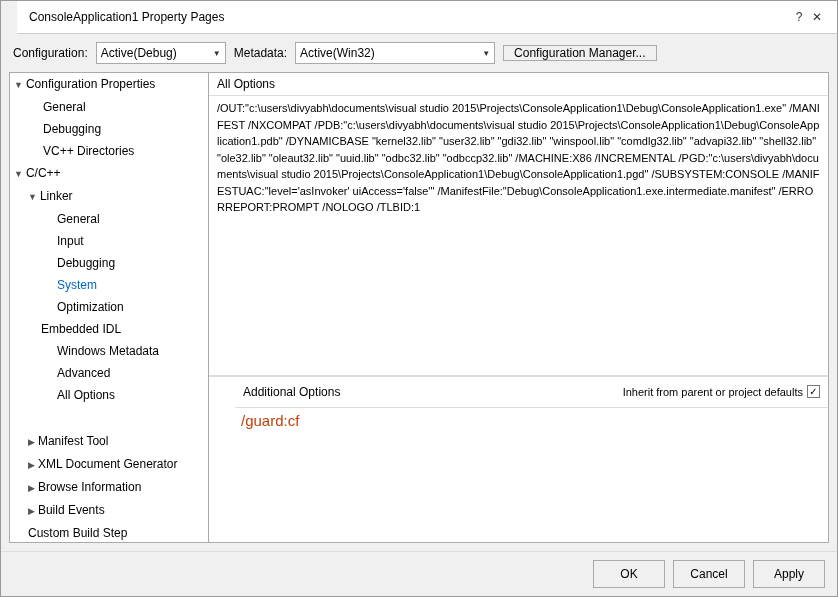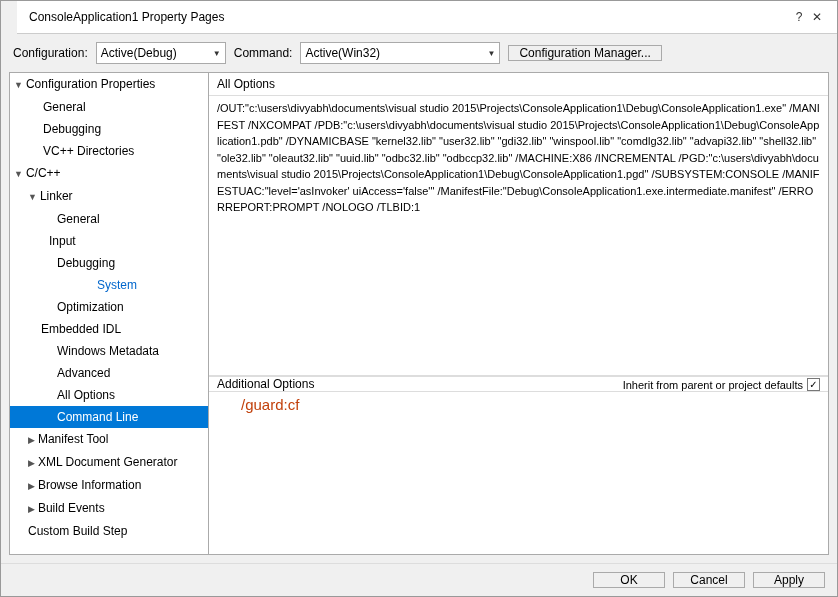--- a/index.html
+++ b/index.html
@@ -145,24 +145,25 @@
       max-height: 280px;
     }
     .additional-section {
       display: flex;
       flex-direction: column;
       height: 130px;
       border-top: 1px solid #ddd;
     }
     .additional-header-row {
       display: flex;
-      align-items: flex-end;
+      align-items: flex-start;
       justify-content: space-between;
-      padding: 0 8px;
+      padding: 8px 8px;
       border-bottom: 1px solid #ddd;
+      margin-left: 26px;
     }
     .additional-header {
       font-size: 12px;
     }
     .inherit-row {
       display: flex;
       align-items: center;
       gap: 4px;
       font-size: 11px;
       color: #000;
@@ -191,21 +192,21 @@
     .bottom-buttons {
       display: flex;
       justify-content: flex-end;
       align-items: center;
       padding: 8px 12px;
       gap: 8px;
       background: #f0f0f0;
       border-top: 1px solid #ddd;
     }
     .bottom-btn {
-      height: 16px;
+      height: 28px;
       min-width: 72px;
       padding: 0 12px;
       border: 1px solid #aaa;
       background: #f0f0f0;
       font-size: 12px;
       cursor: pointer;
     }
     .bottom-btn.primary {
       background: #f0f0f0;
     }
@@ -222,50 +223,49 @@
       <button class="title-btn">✕</button>
     </div>
   </div>
 
   <div class="config-row">
     <span class="config-label">Configuration:</span>
     <div class="config-combo">
       <span>Active(Debug)</span>
       <span class="arrow">▼</span>
     </div>
-    <span class="config-label">Command:</span>
+    <span class="config-label">Metadata:</span>
     <div class="config-combo" style="min-width:200px;">
       <span>Active(Win32)</span>
       <span class="arrow">▼</span>
     </div>
     <button class="config-btn">Configuration Manager...</button>
   </div>
 
   <div class="content-area">
 
     <div class="tree-panel">
       <div id="tree-container">
 
       <div class="tree-item" style="padding-left: 4px;"><span style="font-size:9px;margin-right:3px;color:#555">▼</span><span class="tree-label">Configuration Properties</span></div>
           <div class="tree-item" style="padding-left: 18px;"><span style="display:inline-block;width:12px;margin-right:3px;"></span><span class="tree-label">General</span></div>
           <div class="tree-item" style="padding-left: 18px;"><span style="display:inline-block;width:12px;margin-right:3px;"></span><span class="tree-label">Debugging</span></div>
           <div class="tree-item" style="padding-left: 18px;"><span style="display:inline-block;width:12px;margin-right:3px;"></span><span class="tree-label">VC++ Directories</span></div>
           <div class="tree-item" style=""><span style="font-size:9px;margin-right:3px;color:#555">▼</span><span class="tree-label">C/C++</span></div>
           <div class="tree-item" style="padding-left: 18px;"><span style="font-size:9px;margin-right:3px;color:#555">▼</span><span class="tree-label">Linker</span></div>
           <div class="tree-item" style="padding-left: 32px;"><span style="display:inline-block;width:12px;margin-right:3px;"></span><span class="tree-label">General</span></div>
-          <div class="tree-item" style="padding-left: 24px;"><span style="display:inline-block;width:12px;margin-right:3px;"></span><span class="tree-label">Input</span></div>
+          <div class="tree-item" style="padding-left: 32px;"><span style="display:inline-block;width:12px;margin-right:3px;"></span><span class="tree-label">Input</span></div>
           <div class="tree-item" style="padding-left: 32px;"><span style="display:inline-block;width:12px;margin-right:3px;"></span><span class="tree-label">Debugging</span></div>
-          <div class="tree-item" style="padding-left: 32px;"><span style="display:inline-block;width:12px;margin-right:3px;"></span><span class="tree-label" style="color: rgb(0, 102, 204); margin-left: 40px;">System</span></div>
+          <div class="tree-item" style="padding-left: 32px;"><span style="display:inline-block;width:12px;margin-right:3px;"></span><span class="tree-label" style="color: rgb(0, 102, 204);">System</span></div>
           <div class="tree-item" style="padding-left: 32px;"><span style="display:inline-block;width:12px;margin-right:3px;"></span><span class="tree-label">Optimization</span></div>
           <div class="tree-item" style="padding-left: 16px;"><span style="display:inline-block;width:12px;margin-right:3px;"></span><span class="tree-label">Embedded IDL</span></div>
           <div class="tree-item" style="padding-left: 32px;"><span style="display:inline-block;width:12px;margin-right:3px;"></span><span class="tree-label">Windows Metadata</span></div>
           <div class="tree-item" style="padding-left: 32px;"><span style="display:inline-block;width:12px;margin-right:3px;"></span><span class="tree-label">Advanced</span></div>
           <div class="tree-item" style="padding-left: 32px;"><span style="display:inline-block;width:12px;margin-right:3px;"></span><span class="tree-label">All Options</span></div>
-          <div class="tree-item selected" style="padding-left: 32px;"><span style="display:inline-block;width:12px;margin-right:3px;"></span><span class="tree-label">Command Line</span></div>
-          <div class="tree-item" style="padding-left: 18px;"><span style="font-size:9px;margin-right:3px;color:#555">▶</span><span class="tree-label">Manifest Tool</span></div>
+          <div class="tree-item" style="padding-left: 18px; margin-top: 24px;"><span style="font-size:9px;margin-right:3px;color:#555">▶</span><span class="tree-label">Manifest Tool</span></div>
           <div class="tree-item" style="padding-left: 18px;"><span style="font-size:9px;margin-right:3px;color:#555">▶</span><span class="tree-label">XML Document Generator</span></div>
           <div class="tree-item" style="padding-left: 18px;"><span style="font-size:9px;margin-right:3px;color:#555">▶</span><span class="tree-label">Browse Information</span></div>
           <div class="tree-item" style="padding-left: 18px;"><span style="font-size:9px;margin-right:3px;color:#555">▶</span><span class="tree-label">Build Events</span></div>
           <div class="tree-item" style="padding-left: 18px;"><span class="tree-label">Custom Build Step</span></div>
         </div>
 
     </div>
 
     <div class="right-panel">
       <div class="options-header">All Options</div>

